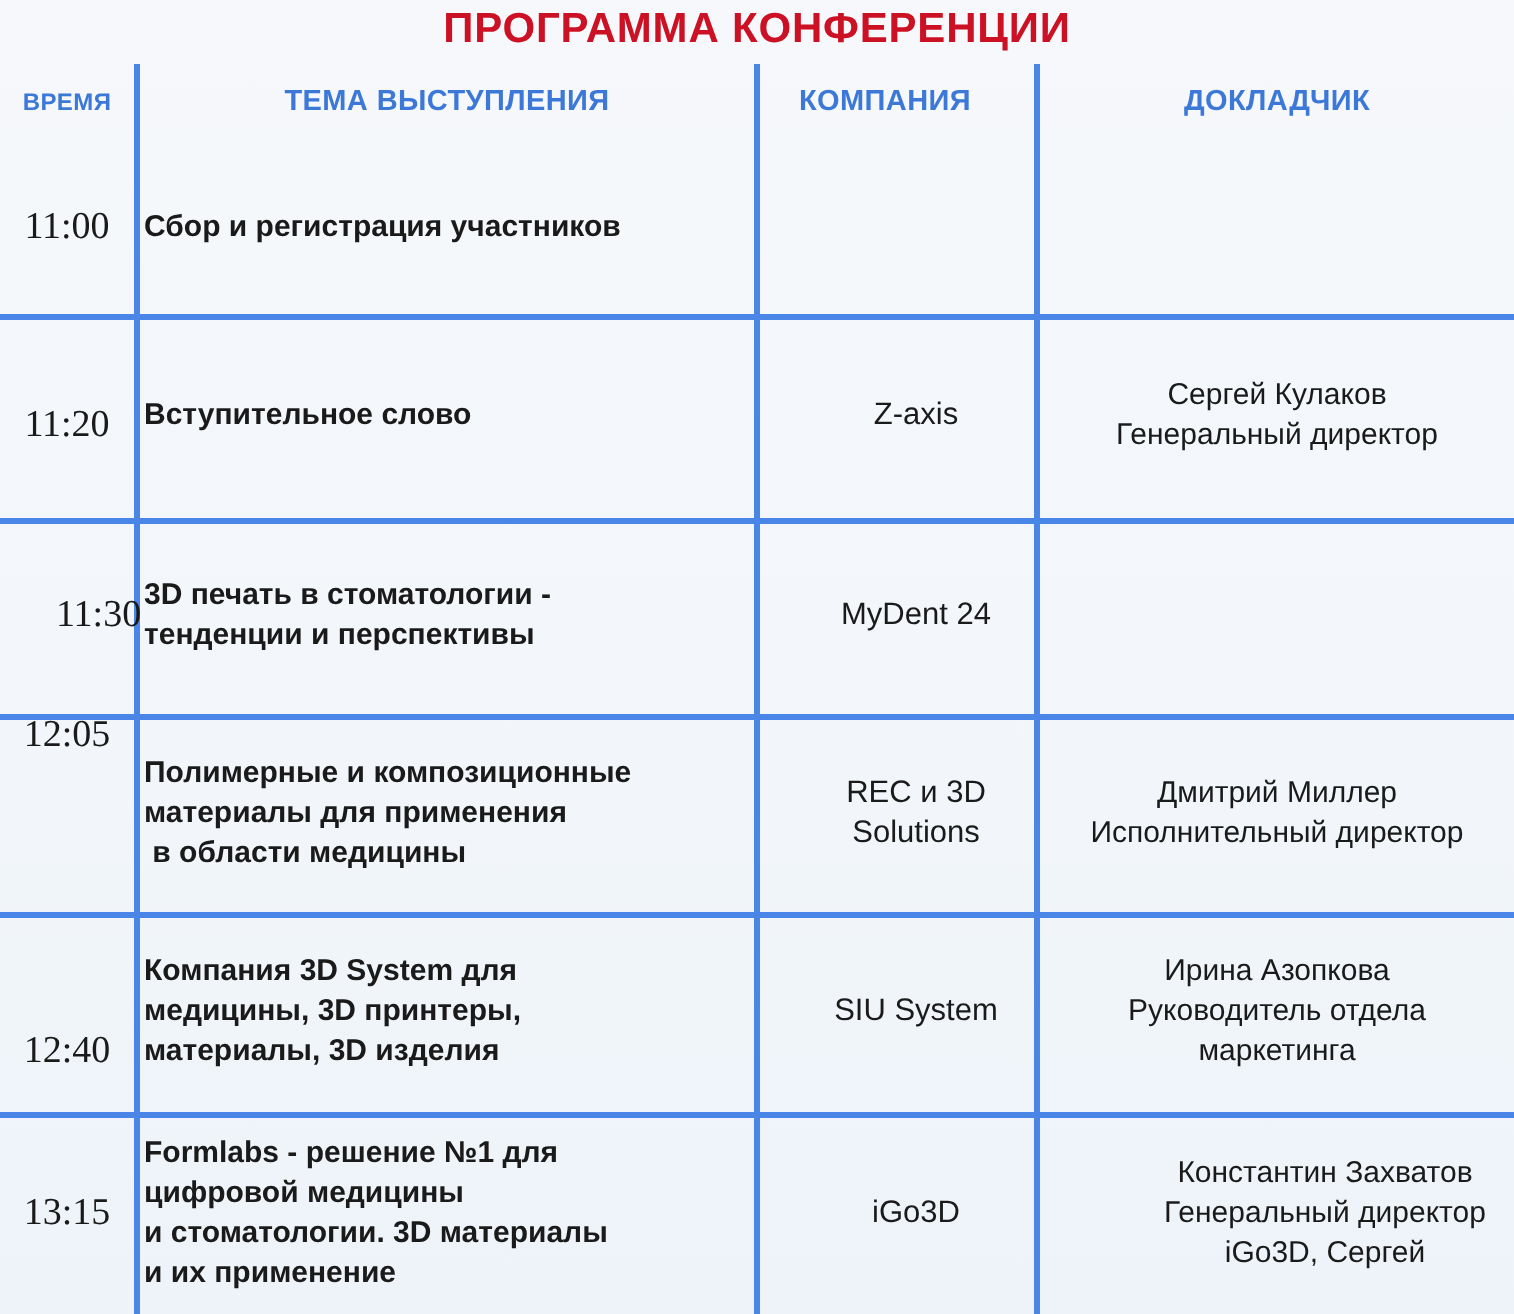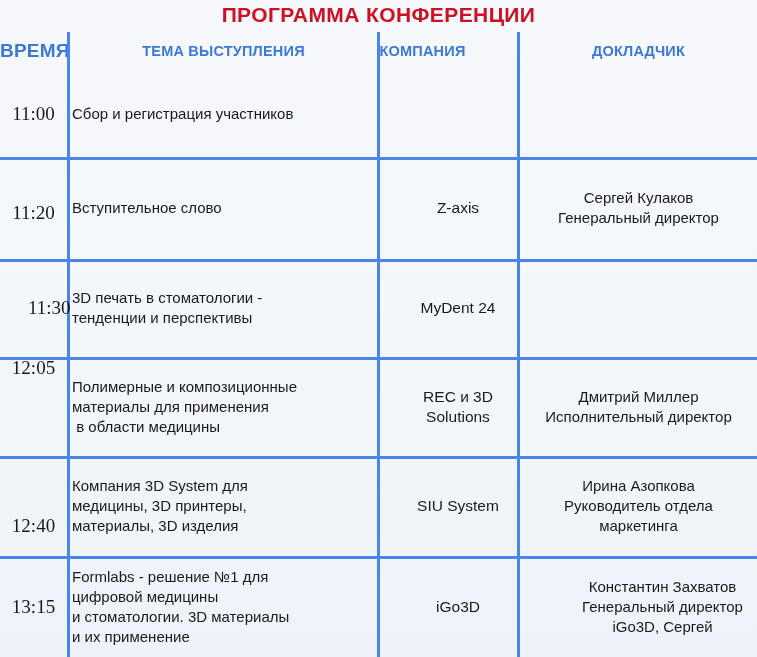--- a/index.html
+++ b/index.html
@@ -82,26 +82,26 @@
     height: 38px;
     line-height: 38px;
     color: #3c78d8;
     font-family: "Liberation Sans", sans-serif;
     font-weight: bold;
     font-size: 14.5px;
     text-align: center;
     letter-spacing: 0.2px;
     white-space: nowrap;
   }
-  .hcell.h-time    { left: 0px;   width: 67px; font-size: 19px; }
+  .hcell.h-time    { left: 0px;   width: 67px; font-size: 12px; }
   .hcell.h-topic   { left: 70px;  width: 307px; }
   .hcell.h-company { left: 520px; width: 0; }
 
   
-  .hcell.h-company { left: 360px; width: 125px; }
+  .hcell.h-company { left: 380px; width: 125px; }
   .hcell.h-speaker { left: 520px; width: 237px; }
 
   
   .row {
     position: absolute;
     left: 0;
     width: 757px;
   }
   .cell {
     position: absolute;
@@ -116,20 +116,21 @@
     font-size: 19px;
     white-space: nowrap;
   }
   .cell-topic {
     left: 72px;
     width: 303px;
     text-align: left;
     font-family: "Liberation Sans", sans-serif;
     font-size: 15px;
     line-height: 20px;
+    font-weight: bold;
   }
   .cell-company {
     left: 380px;
     width: 156px;
     text-align: center;
     font-family: "Liberation Sans", sans-serif;
     font-size: 15.5px;
     line-height: 20px;
   }
   .cell-speaker {

